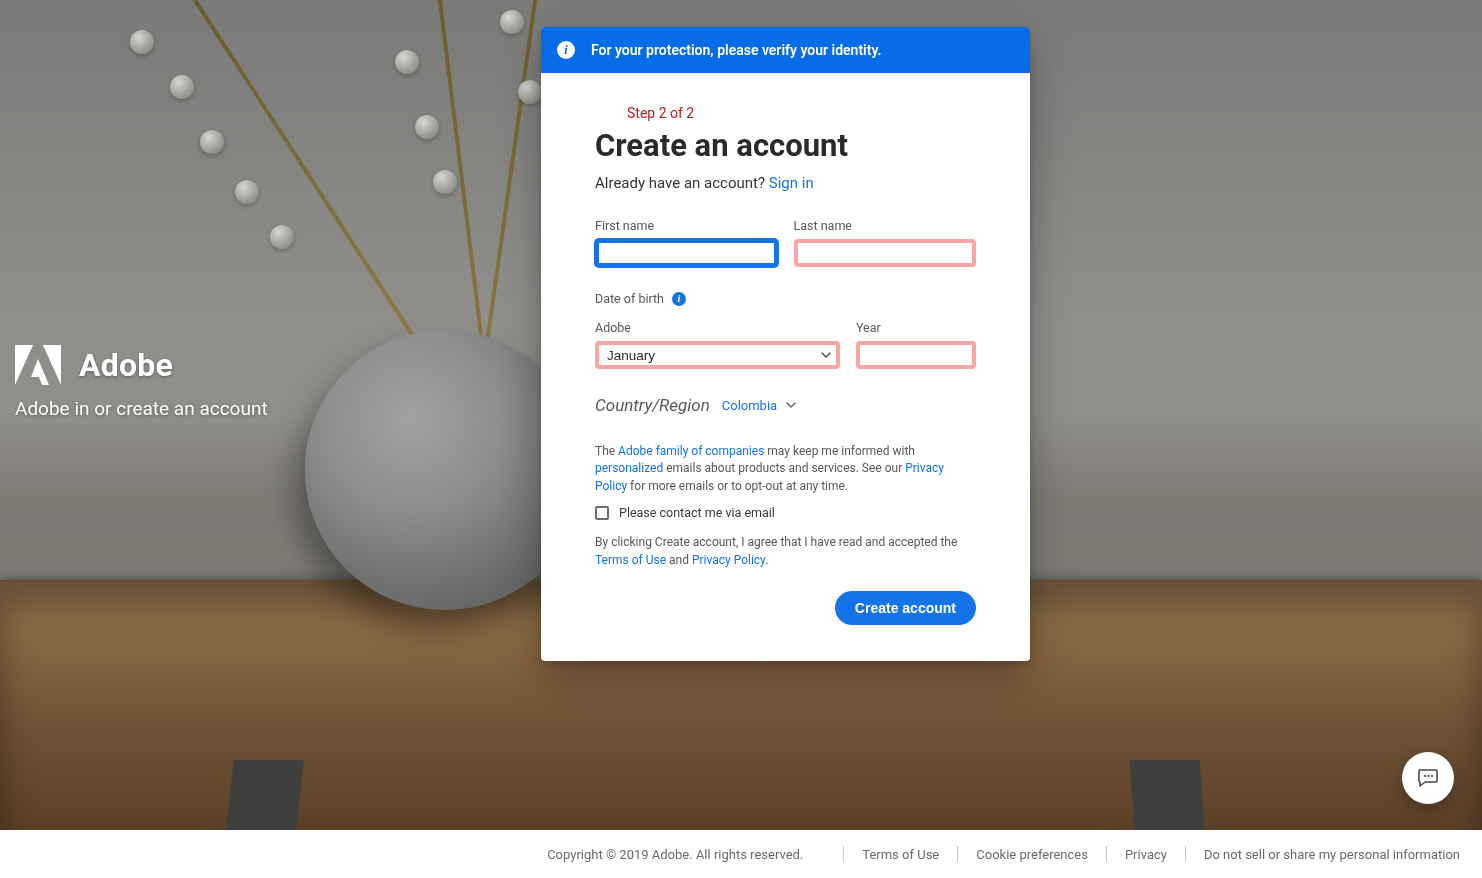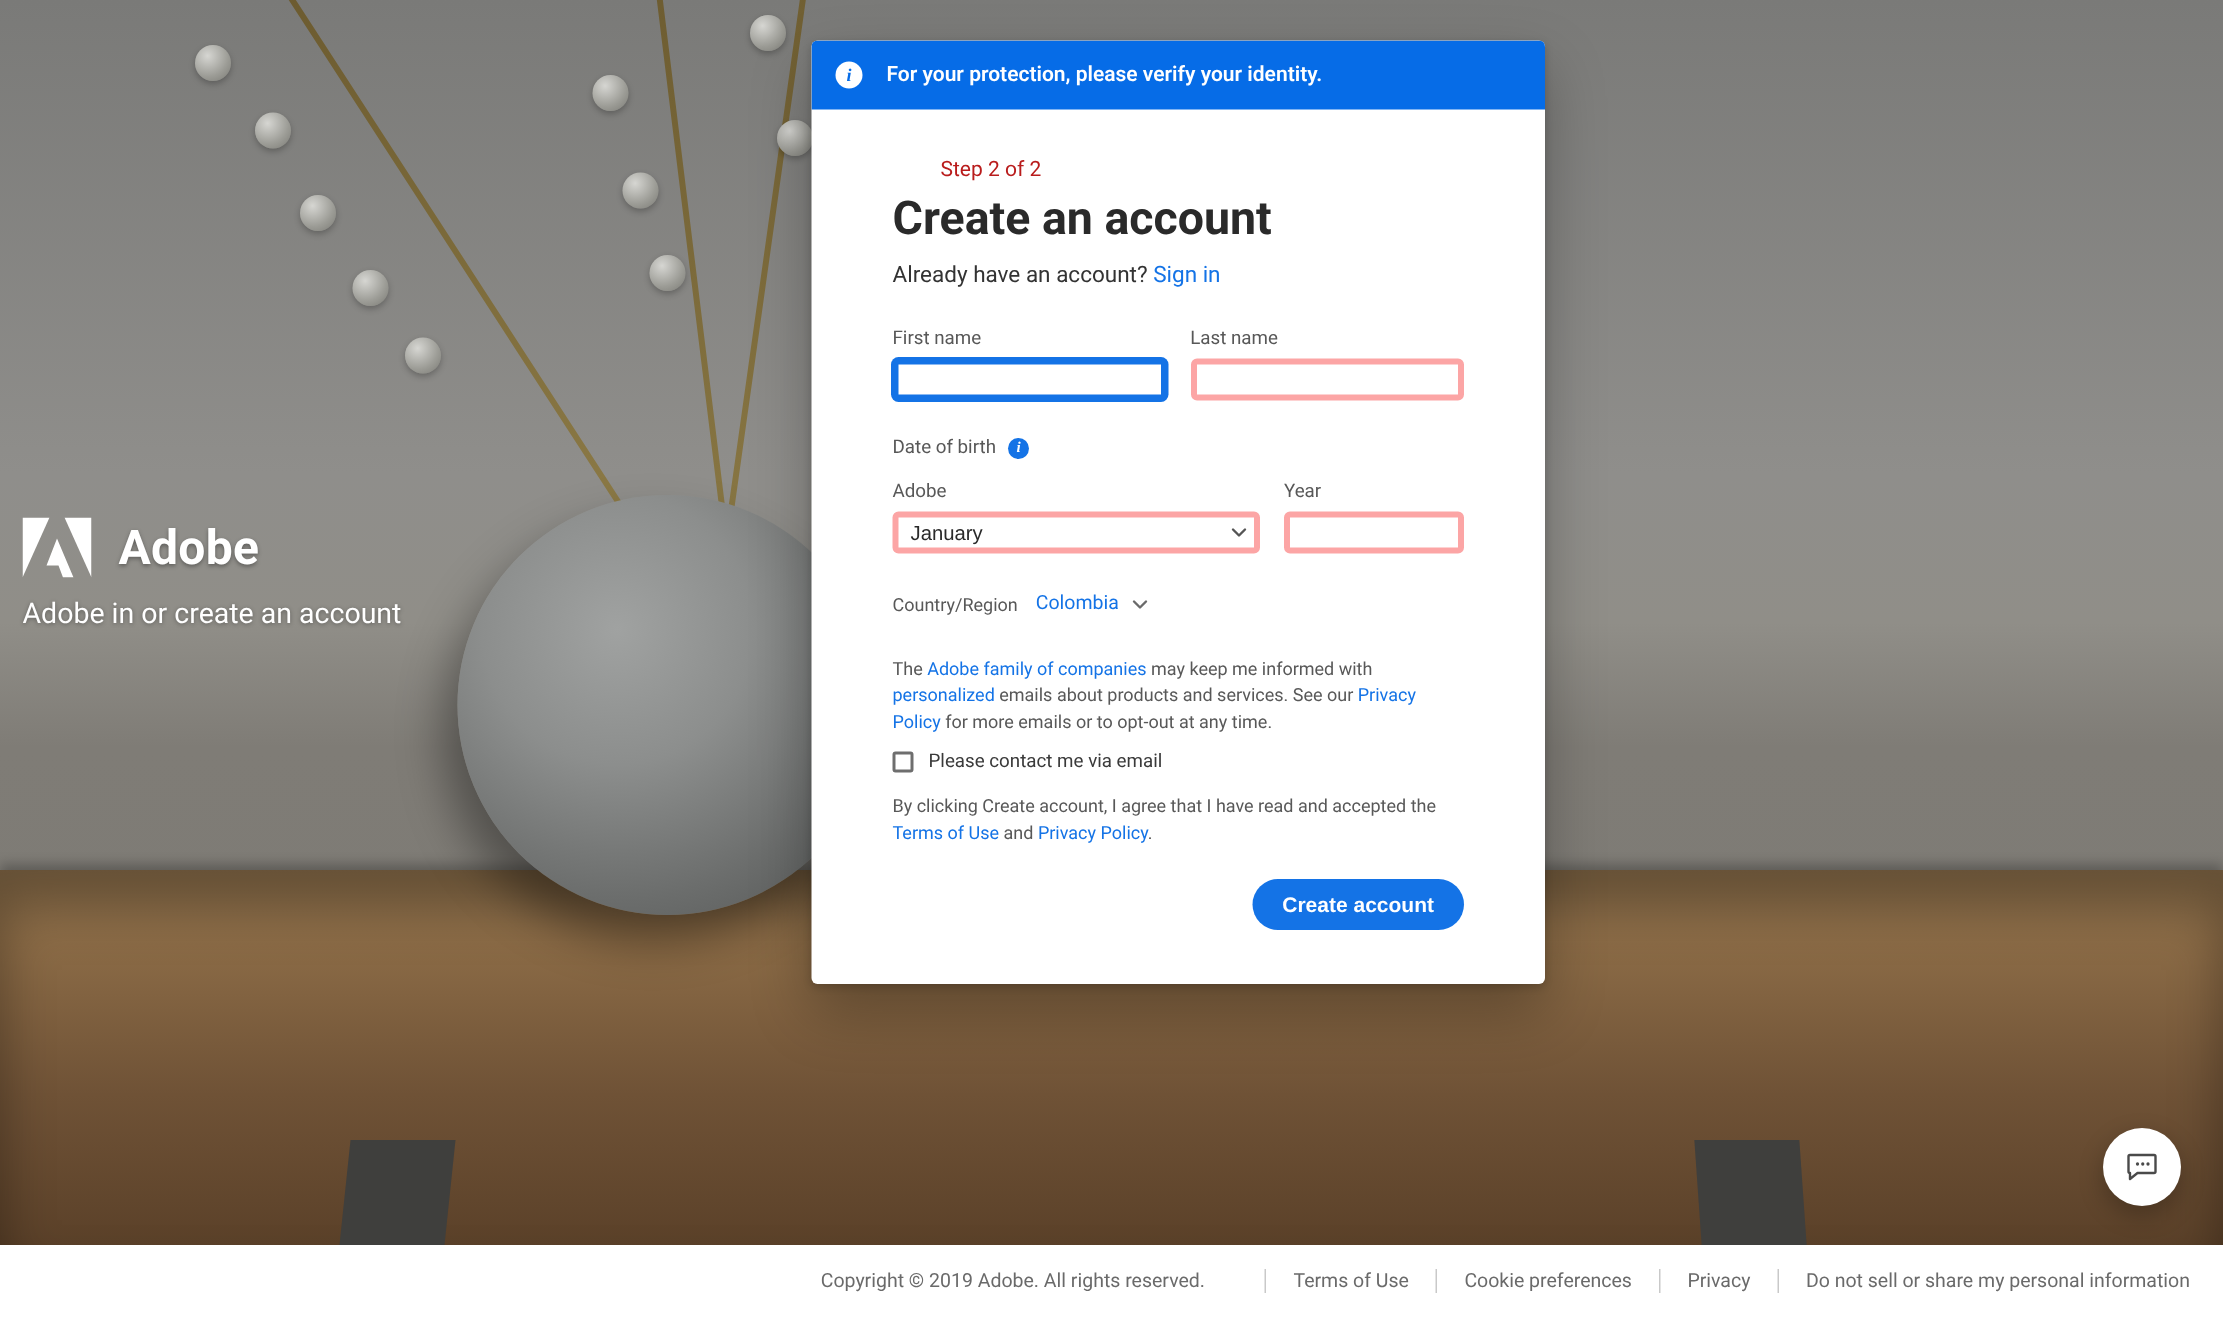--- a/index.html
+++ b/index.html
@@ -78,21 +78,21 @@
   }
   .input.focused{border-color:#1473e6; box-shadow:0 0 0 1px #1473e6;}
   .select-wrap{position:relative;}
   .select{appearance:none;-webkit-appearance:none;-moz-appearance:none;padding-right:28px;}
   .chev{position:absolute;right:8px;top:50%;transform:translateY(-50%);pointer-events:none;color:#555;}
 
   .section-title{display:flex;align-items:center;gap:8px;font-size:12.5px;color:#585858;margin:6px 0 14px;}
   .info-mini{width:14px;height:14px;border-radius:50%;background:#1473e6;color:#fff;display:flex;align-items:center;justify-content:center;font-size:10px;font-family:Georgia,serif;font-style:italic;font-weight:700;}
 
   .country-row{display:flex;align-items:center;gap:12px;margin-top:8px;margin-bottom:28px;}
-  .country-label{font-size:12px;color:#585858;}
+  .country-label{font-size:17px;color:#585858;font-style:italic;}
   .country-val{display:flex;align-items:center;gap:8px;color:#1473e6;font-size:13px;cursor:pointer;}
 
   .fineprint{font-size:12px;color:#585858;line-height:1.45;margin-bottom:10px;}
   .fineprint .link{font-size:12px;}
   .checkbox-row{display:flex;align-items:center;gap:10px;margin:6px 0 14px;}
   .checkbox{width:14px;height:14px;border:2px solid #6e6e6e;border-radius:2px;flex:0 0 14px;cursor:pointer;}
   .checkbox-label{font-size:12.5px;color:#3a3a3a;}
 
   .actions{display:flex;justify-content:flex-end;margin-top:22px;}
   .primary-btn{

